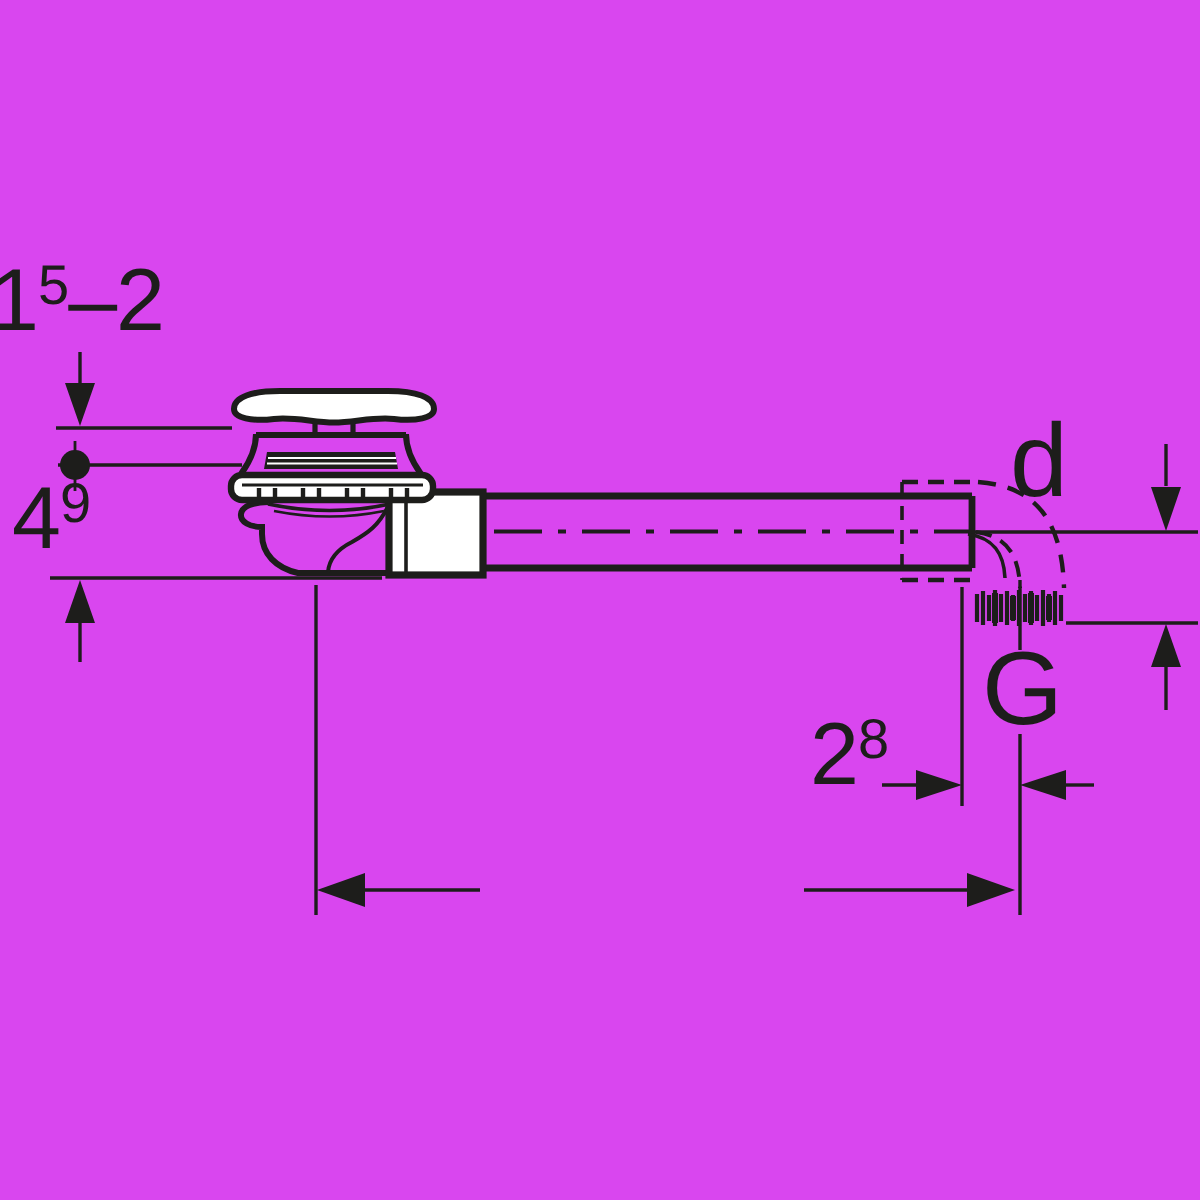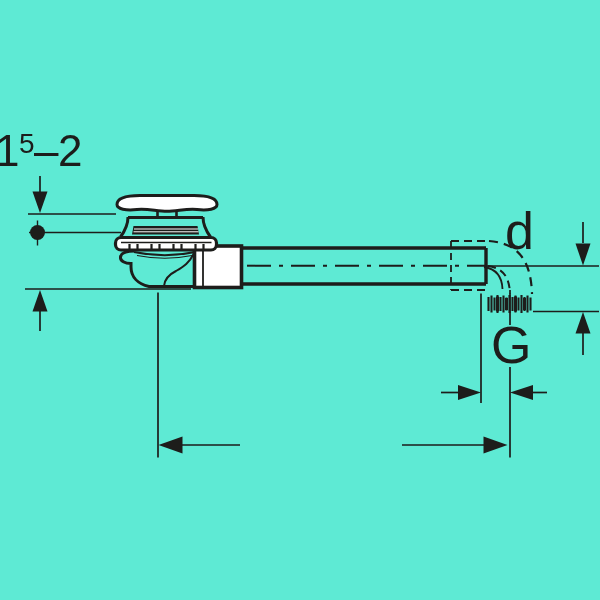--- a/index.html
+++ b/index.html
@@ -1,17 +1,17 @@
 <!DOCTYPE html>
 <html><head>
 <meta charset="utf-8">
 <style>
   html,body{margin:0;padding:0;background:#ffffff;}
   .stage{
-    position:relative;width:600px;height:600px;background:#5eead4;
+    position:relative;width:600px;height:600px;background:#d946ef;
     font-family:"Liberation Sans", sans-serif;color:#1d1d1b;overflow:hidden;
   }
   .stage svg{position:absolute;left:0;top:0;}
   .dim{
     position:absolute;font-size:44px;line-height:1;letter-spacing:-0.5px;
     white-space:nowrap;color:#1d1d1b;
   }
   .dim sup{font-size:28px;line-height:0;position:relative;top:-13px;vertical-align:baseline;}
   .sym{font-size:52px;letter-spacing:0;}
 </style>
@@ -111,21 +111,23 @@
 
       <path d="M158,292.5 V457.5"></path>
       <path d="M182,445 H240 M402,445 H484"></path>
       <polygon points="158.5,445 182.5,436.5 182.5,453.5" fill="#1d1d1b" stroke="none"></polygon>
       <polygon points="507.5,445 483.5,436.5 483.5,453.5" fill="#1d1d1b" stroke="none"></polygon>
     </g>
   </svg>
 
   <div class="dim" style="left:-5px;top:129px"><span>1</span><sup>5</sup><span>–2</span></div>
 
+  <div class="dim" style="left:6px;top:238px"><span>4</span><sup>9</sup></div>
 
   <div class="dim sym" style="left:505px;top:205px"><span>d</span></div>
 
 
   <div class="dim sym" style="left:491px;top:319px"><span>G</span></div>
 
+  <div class="dim" style="left:405px;top:356px"><span>2</span><sup>8</sup></div>
 
 
 </div>
 
 </body></html>

